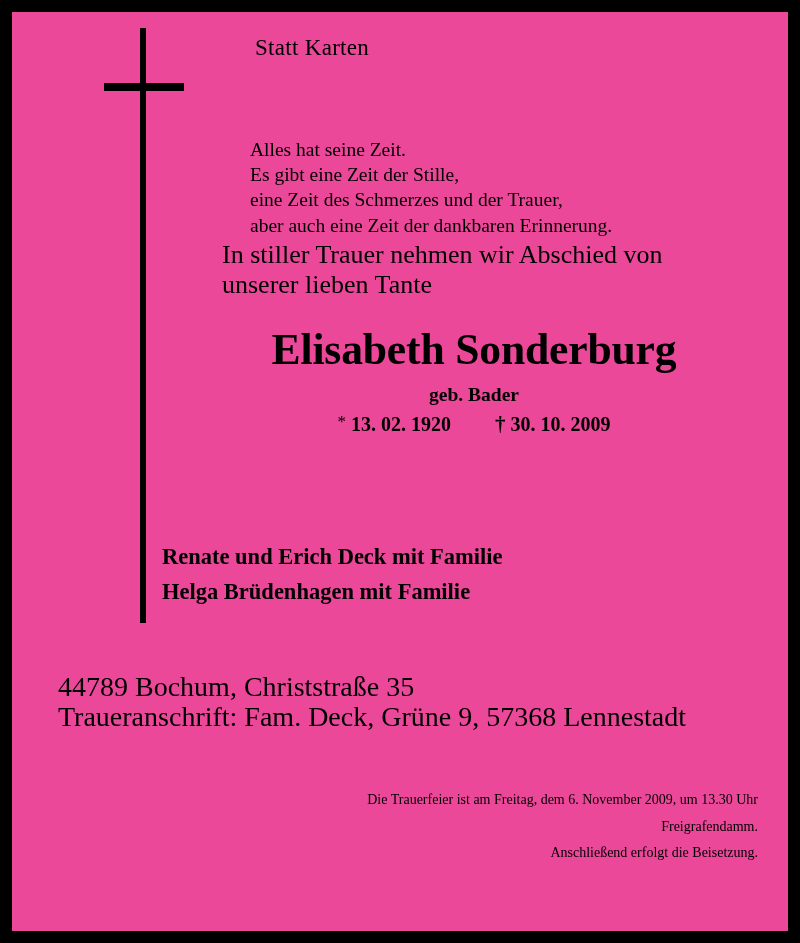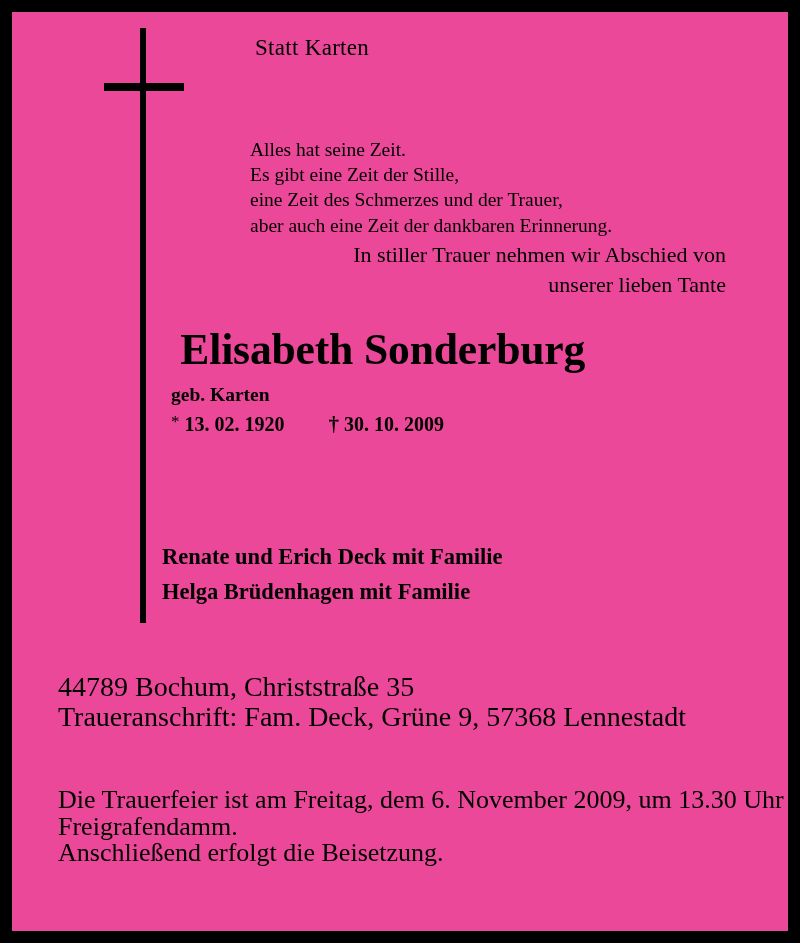--- a/index.html
+++ b/index.html
@@ -67,33 +67,33 @@
     left: 238px;
     top: 89px;
     font-size: 19.5px;
     line-height: 25.2px;
     white-space: nowrap;
     margin-top: 36px;
   }
   .poem div { white-space: nowrap; }
   .announce {
     position: absolute;
-    left: 194px;
+    left: 210px;
     top: 228px;
     width: 520px;
-    font-size: 22px;
+    font-size: 26px;
     line-height: 30px;
-    text-align: right;
   }
   .announce div { white-space: nowrap; }
   .name-block {
     position: absolute;
-    left: 159px;
+    left: 152px;
     top: 310px;
     width: 620px;
+    text-align: center;
   }
   .full-name {
     font-size: 45px;
     font-weight: bold;
     line-height: 54px;
     letter-spacing: -0.2px;
     white-space: nowrap;
     transform: scaleX(0.97);
   }
   .born-name {
@@ -139,22 +139,23 @@
     top: 660px;
     font-size: 28px;
     line-height: 30px;
   }
   .address div { white-space: nowrap; }
   .ceremony {
     position: absolute;
     left: 46px;
     top: 775px;
     width: 700px;
-    font-size: 26px;
+    font-size: 14px;
     line-height: 26.5px;
+    text-align: right;
   }
   .ceremony div { white-space: nowrap; }
 </style>
 </head>
 <body>
 
 <div class="notice">
   <div class="notice-inner">
 
     <div class="cross">
@@ -171,21 +172,21 @@
       <div>aber auch eine Zeit der dankbaren Erinnerung.</div>
     </div>
 
     <div class="announce">
       <div>In stiller Trauer nehmen wir Abschied von</div>
       <div>unserer lieben Tante</div>
     </div>
 
     <div class="name-block">
       <div class="full-name">Elisabeth Sonderburg</div>
-      <div class="born-name">geb. Karten</div>
+      <div class="born-name">geb. Bader</div>
       <div class="dates">
         <span class="sym-star">*</span>
         <span>13. 02. 1920</span>
         <span class="gap"></span>
         <span class="sym-cross">†</span>
         <span>30. 10. 2009</span>
       </div>
     </div>
 
     <div class="survivors">

